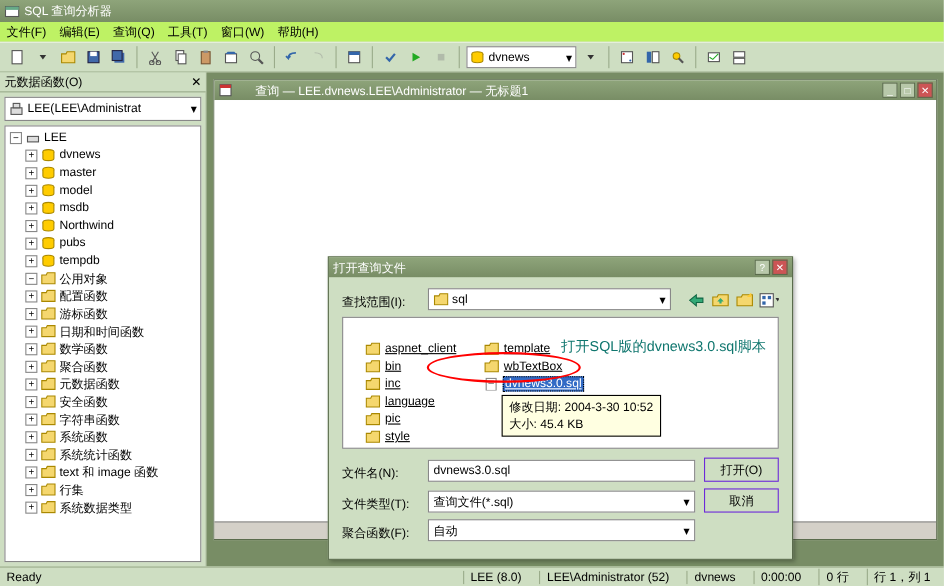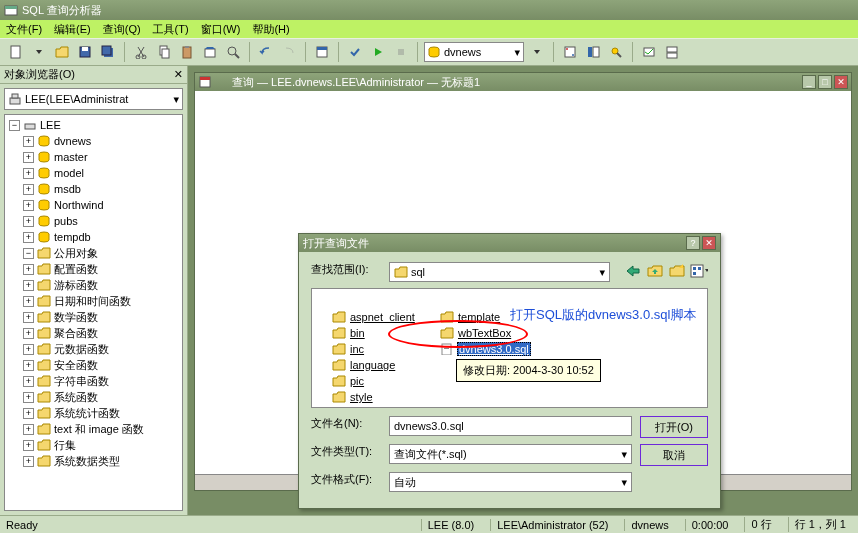--- a/index.html
+++ b/index.html
@@ -35,36 +35,36 @@
 .winbtn { width: 14px; height: 14px; background: #b8c8aa; border: 1px solid #5a6b4c; font-size: 9px; text-align: center; line-height: 12px; }
 .editor { flex: 1; background: #fff; }
 .hscroll { height: 16px; background: #d4d0c8; border-top: 1px solid #888; }
 
 .statusbar { position: absolute; bottom: 0; left: 0; right: 0; height: 18px; background: #cedec2; border-top: 1px solid #9aab8a; display: flex; align-items: center; padding: 0 6px; gap: 10px; }
 .statusbar .cell { border-left: 1px solid #9aab8a; padding: 0 6px; }
 
 .dialog { position: absolute; left: 298px; top: 233px; width: 423px; background: #cedec2; border: 1px solid #5a6b4c; box-shadow: 2px 2px 4px rgba(0,0,0,0.3); }
 .dlg-title { height: 18px; background: linear-gradient(#8ea47a, #788d65); display: flex; align-items: center; justify-content: space-between; padding: 0 4px; color: #fff; }
 .dlg-body { padding: 10px 12px; }
-.dlg-row { display: flex; align-items: flex-start; margin-bottom: 6px; gap: 8px; }
+.dlg-row { display: flex; align-items: flex-end; margin-bottom: 6px; gap: 8px; }
 .dlg-row label { width: 70px; }
 .dlg-input { flex: 1; height: 20px; background: #fff; border: 1px solid #888; padding: 0 4px; display: flex; align-items: center; }
 .dlg-select { flex: 1; height: 20px; background: #fff; border: 1px solid #888; padding: 0 4px; display: flex; align-items: center; justify-content: space-between; }
 .navicons { display: flex; gap: 4px; margin-left: 6px; }
 .navicon { width: 18px; height: 18px; display: flex; align-items: center; justify-content: center; }
 
 .filelist { background: #fff; border: 1px solid #888; height: 120px; margin-bottom: 8px; padding: 20px; position: relative; display: flex; flex-wrap: wrap; align-content: flex-start; }
 .fitem { display: flex; align-items: center; height: 16px; width: 100px; margin-right: 8px; }
 .fitem.sel span.fn { background: #316ac5; color: #fff; border: 1px dotted #000; }
 .fitem .ficon { width: 14px; height: 12px; margin-right: 3px; }
 .fitem .fn { text-decoration: underline; color: #000; padding: 0 1px; }
 
 .btn { width: 68px; height: 22px; background: #cedec2; border: 1px solid #6d28d9; display: flex; align-items: center; justify-content: center; cursor: default; }
 
-.anno { position: absolute; color: #1d4ed8; font-size: 13px; }
+.anno { position: absolute; color: #0f766e; font-size: 13px; }
 .ellipse { position: absolute; border: 2px solid #f00; border-radius: 50%; pointer-events: none; }
 
 .tooltip { position: absolute; background: #ffffe1; border: 1px solid #000; padding: 3px 6px; font-size: 11px; }
 
 svg { display: block; }
 </style>
 </head>
 <body>
 
 <div class="titlebar">
@@ -225,21 +225,21 @@
       <svg width="14" height="14">
         <rect x="2" y="2" width="10" height="5" fill="#fff" stroke="#555"></rect>
         <rect x="2" y="8" width="10" height="5" fill="#fff" stroke="#555"></rect>
       </svg>
     </div>
 </div>
 
 <div class="main">
   <div class="sidebar">
     <div class="side-hdr">
-      <span>对象浏览器(O)</span>
+      <span>元数据函数(O)</span>
       <span style="cursor:default">✕</span>
     </div>
     <div class="servsel">
       <svg width="14" height="14">
           <rect x="2" y="6" width="10" height="6" fill="#ddd" stroke="#555"></rect>
           <rect x="4" y="2" width="6" height="4" fill="#ddd" stroke="#555"></rect>
         </svg>
       <span style="margin-left:3px">LEE(LEE\Administrat</span>
       <span style="margin-left:auto">▾</span>
     </div>
@@ -633,28 +633,29 @@
       <label>文件类型(T):</label>
       <div class="dlg-select">
           <span>查询文件(*.sql)</span>
           <span>▾</span>
         </div>
       <div class="btn">
           <span>取消</span>
         </div>
     </div>
     <div class="dlg-row">
-      <label>文件格式(F):</label>
+      <label>聚合函数(F):</label>
       <div class="dlg-select">
           <span>自动</span>
           <span>▾</span>
         </div>
       <div style="width:68px"></div>
     </div>
   </div>
 </div>
 
 <div class="anno" style="left:510px;top:306px">打开SQL版的dvnews3.0.sql脚本</div>
 <div class="ellipse" style="left:388px;top:320px;width:140px;height:28px"></div>
 
 <div class="tooltip" style="left:456px;top:359px">
   <div>修改日期: 2004-3-30 10:52</div>
+  <div>大小: 45.4 KB</div>
 </div>
 
 </body></html>

